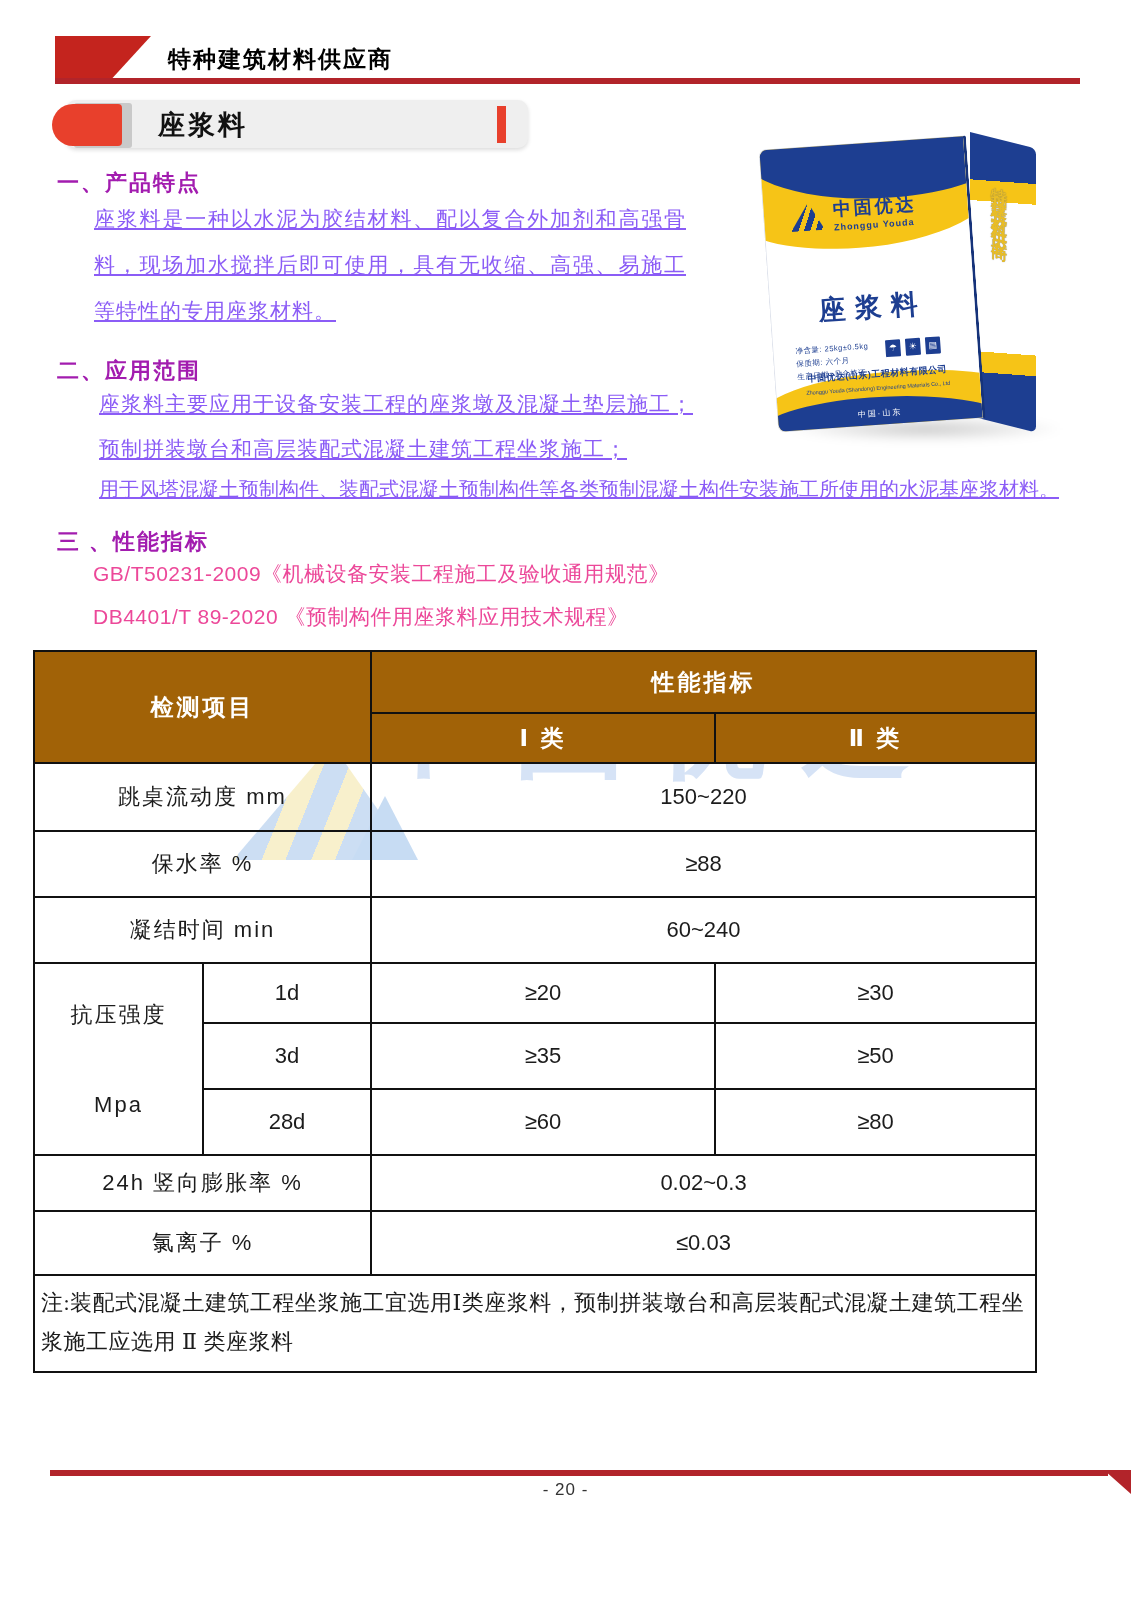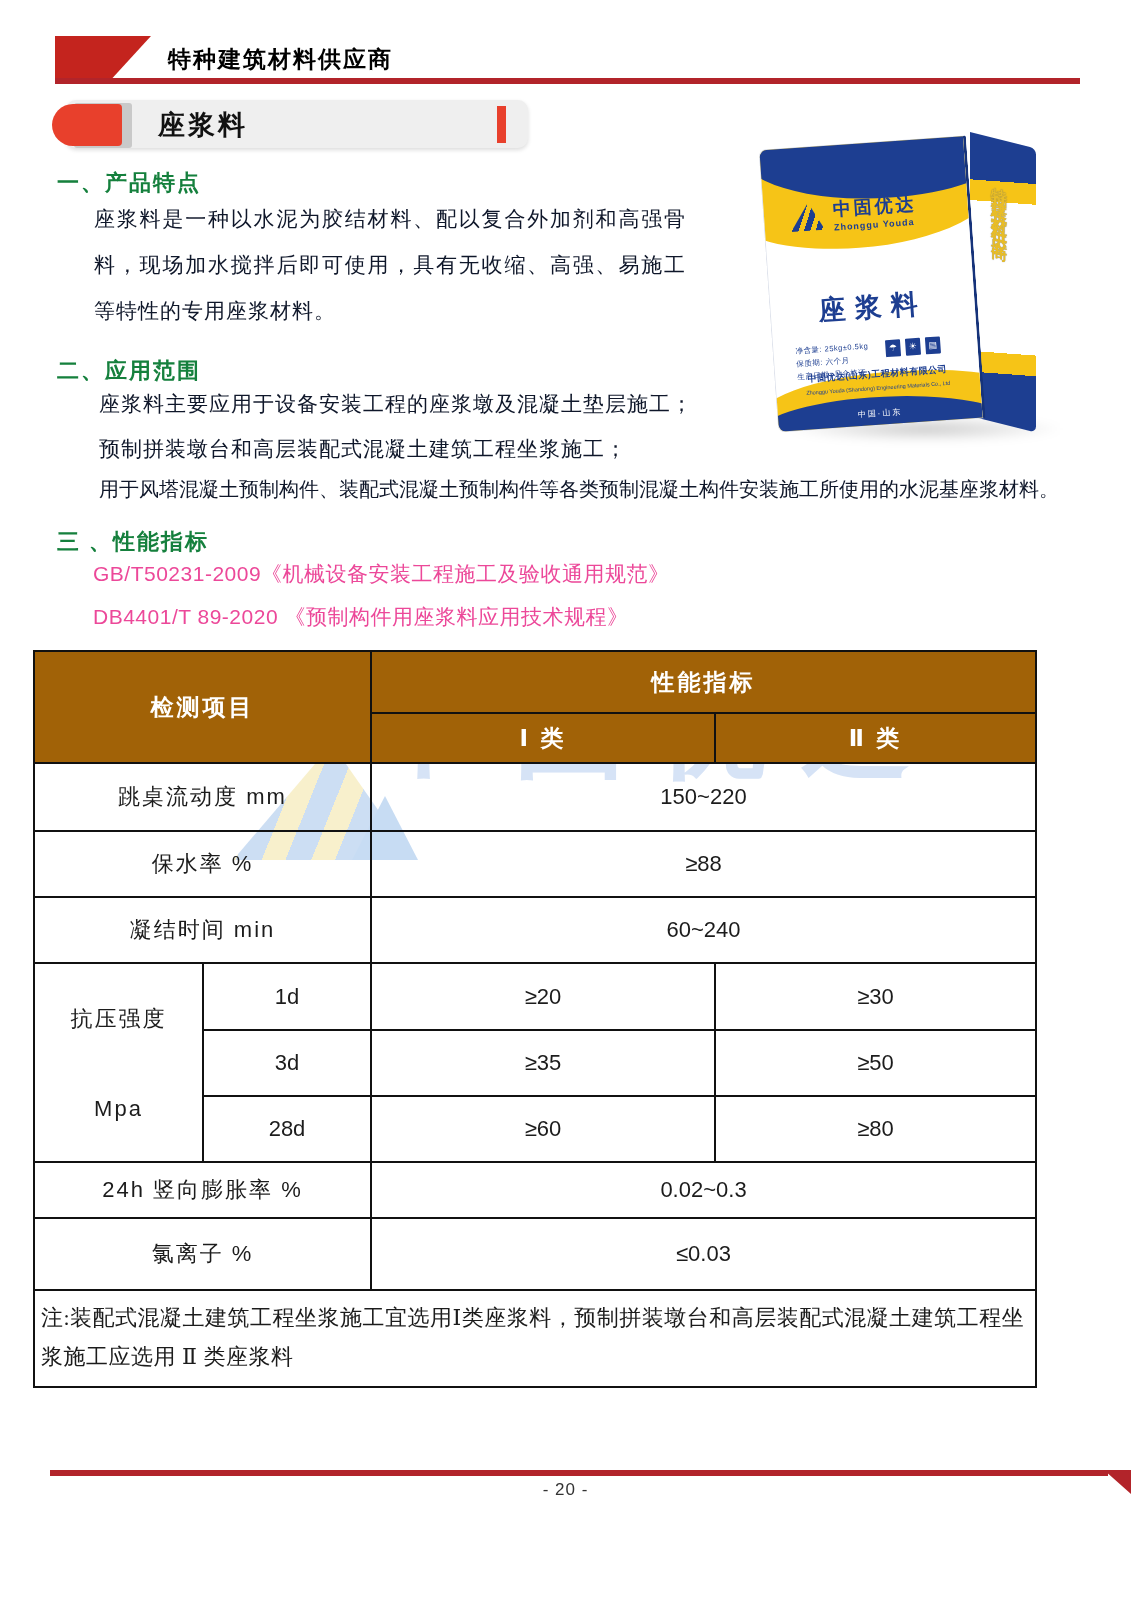--- a/index.html
+++ b/index.html
@@ -14,22 +14,22 @@
   .header-title{position:absolute;left:168px;top:44px;font-size:23px;font-weight:bold;color:#000;letter-spacing:2px;}
   .header-rule{position:absolute;left:55px;top:78px;width:1025px;height:6px;background:#B2242A;}
   
   .title-banner{position:absolute;left:66px;top:100px;width:462px;height:48px;
     background:#EFEFEF;border-radius:10px;box-shadow:0 2px 4px rgba(0,0,0,0.14);}
   .title-tab{position:absolute;left:74px;top:103px;width:58px;height:45px;background:#C9C9C9;border-radius:3px;}
   .title-capsule{position:absolute;left:52px;top:104px;width:70px;height:42px;background:#E8402C;border-radius:21px 4px 4px 21px;}
   .title-endbar{position:absolute;left:497px;top:106px;width:9px;height:37px;background:#E8402C;}
   .title-text{position:absolute;left:158px;top:107px;font-size:27px;font-weight:bold;color:#111;letter-spacing:3px;}
   
-  .sec-heading{position:absolute;font-size:22px;font-weight:bold;color:#15803d;letter-spacing:2px;}
-  .body-text{position:absolute;font-size:21px;color:#0f172a;}
+  .sec-heading{position:absolute;font-size:22px;font-weight:bold;color:#a21caf;letter-spacing:2px;}
+  .body-text{position:absolute;font-size:21px;color:#8b5cf6;text-decoration:underline;}
   .s1-body{left:94px;top:196px;width:592px;line-height:46px;text-align:justify;letter-spacing:1px;}
   .s2-p1{left:99px;top:390px;letter-spacing:1px;}
   .s2-p2{left:99px;top:435px;letter-spacing:1px;}
   .s2-p3{left:57px;top:470px;width:1018px;line-height:39px;text-indent:42px;font-size:20px;text-align:justify;}
   .std-line{position:absolute;left:93px;font-size:21px;color:#ec4899;letter-spacing:0.5px;}
   
   .wm{position:absolute;pointer-events:none;}
   .wm-cn{left:372px;top:652px;font-size:112px;font-weight:bold;letter-spacing:30px;color:#D6E3F6;white-space:nowrap;}
   .wm-en{left:420px;top:788px;font-size:40px;font-weight:bold;letter-spacing:17px;color:#BDD3EF;white-space:nowrap;}
   .wm-logo{left:233px;top:744px;width:180px;height:116px;
@@ -143,21 +143,21 @@
       <td colspan="2">150~220</td>
     </tr>
     <tr style="height:66px">
       <td class="item" colspan="2">保水率  %</td>
       <td colspan="2">≥88</td>
     </tr>
     <tr style="height:66px">
       <td class="item" colspan="2">凝结时间  min</td>
       <td colspan="2">60~240</td>
     </tr>
-    <tr style="height:67px">
+    <tr style="height:60px">
       <td rowspan="3">
         <div class="comp-label">
           <span>抗压强度</span>
           <span>Mpa</span>
         </div>
       </td>
       <td>1d</td>
       <td>≥20</td>
       <td>≥30</td>
     </tr>
@@ -168,21 +168,21 @@
     </tr>
     <tr style="height:66px">
       <td>28d</td>
       <td>≥60</td>
       <td>≥80</td>
     </tr>
     <tr style="height:56px">
       <td class="item" colspan="2">24h 竖向膨胀率  %</td>
       <td colspan="2">0.02~0.3</td>
     </tr>
-    <tr style="height:72px">
+    <tr style="height:64px">
       <td class="item" colspan="2">氯离子  %</td>
       <td colspan="2">≤0.03</td>
     </tr>
     <tr style="height:72px">
       <td class="note-cell" colspan="4">注:装配式混凝土建筑工程坐浆施工宜选用Ⅰ类座浆料，预制拼装墩台和高层装配式混凝土建筑工程坐浆施工应选用 Ⅱ 类座浆料</td>
     </tr>
   </tbody>
     </table>
 
   <div class="bag">

